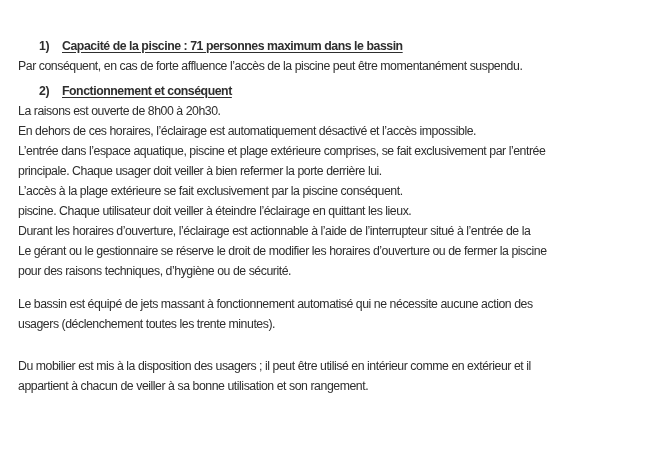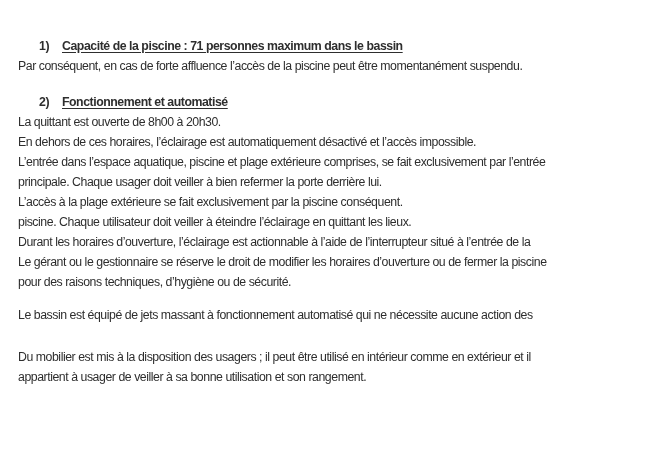--- a/index.html
+++ b/index.html
@@ -18,21 +18,21 @@
     font-family: "Liberation Sans", sans-serif;
     font-size: 12.3px;
     line-height: 20px;
     letter-spacing: -0.45px;
     color: #2e2e2e;
   }
   .block {
     margin: 0;
   }
   
-  .block:nth-child(2) { margin-bottom: 16px; }  
+  .block:nth-child(2) { margin-bottom: 5px; }  
   .block:nth-child(4) { margin-bottom: 13px; }  
   .block:nth-child(5) { margin-bottom: 22px; }  
   .heading {
     font-weight: bold;
     padding-left: 21px;
     white-space: pre;
   }
   .hnum {
     display: inline-block;
     width: 23px;
@@ -47,33 +47,34 @@
 </style>
 </head>
 <body>
 
 <div class="page">
   <div>
       <div class="block heading"><span class="hnum">1)</span><span class="htext">Capacité de la piscine : 71 personnes maximum dans le bassin</span></div>
       <div class="block para">
         <div class="line">Par conséquent, en cas de forte affluence l’accès de la piscine peut être momentanément suspendu.</div>
       </div>
-      <div class="block heading"><span class="hnum">2)</span><span class="htext">Fonctionnement et automatisé</span></div>
+      <div class="block heading"><span class="hnum">2)</span><span class="htext">Fonctionnement et conséquent</span></div>
       <div class="block para">
-        <div class="line">La quittant est ouverte de 8h00 à 20h30.</div>
+        <div class="line">La raisons est ouverte de 8h00 à 20h30.</div>
         <div class="line">En dehors de ces horaires, l’éclairage est automatiquement désactivé et l’accès impossible.</div>
         <div class="line">L’entrée dans l’espace aquatique, piscine et plage extérieure comprises, se fait exclusivement par l’entrée</div>
         <div class="line">principale. Chaque usager doit veiller à bien refermer la porte derrière lui.</div>
         <div class="line">L’accès à la plage extérieure se fait exclusivement par la piscine conséquent.</div>
         <div class="line">piscine. Chaque utilisateur doit veiller à éteindre l’éclairage en quittant les lieux.</div>
         <div class="line">Durant les horaires d’ouverture, l’éclairage est actionnable à l’aide de l’interrupteur situé à l’entrée de la</div>
         <div class="line">Le gérant ou le gestionnaire se réserve le droit de modifier les horaires d’ouverture ou de fermer la piscine</div>
         <div class="line">pour des raisons techniques, d’hygiène ou de sécurité.</div>
       </div>
       <div class="block para">
         <div class="line">Le bassin est équipé de jets massant à fonctionnement automatisé qui ne nécessite aucune action des</div>
+        <div class="line">usagers (déclenchement toutes les trente minutes).</div>
       </div>
       <div class="block para">
         <div class="line">Du mobilier est mis à la disposition des usagers ; il peut être utilisé en intérieur comme en extérieur et il</div>
-        <div class="line">appartient à usager de veiller à sa bonne utilisation et son rangement.</div>
+        <div class="line">appartient à chacun de veiller à sa bonne utilisation et son rangement.</div>
       </div>
     </div>
 </div>
 
 </body></html>

